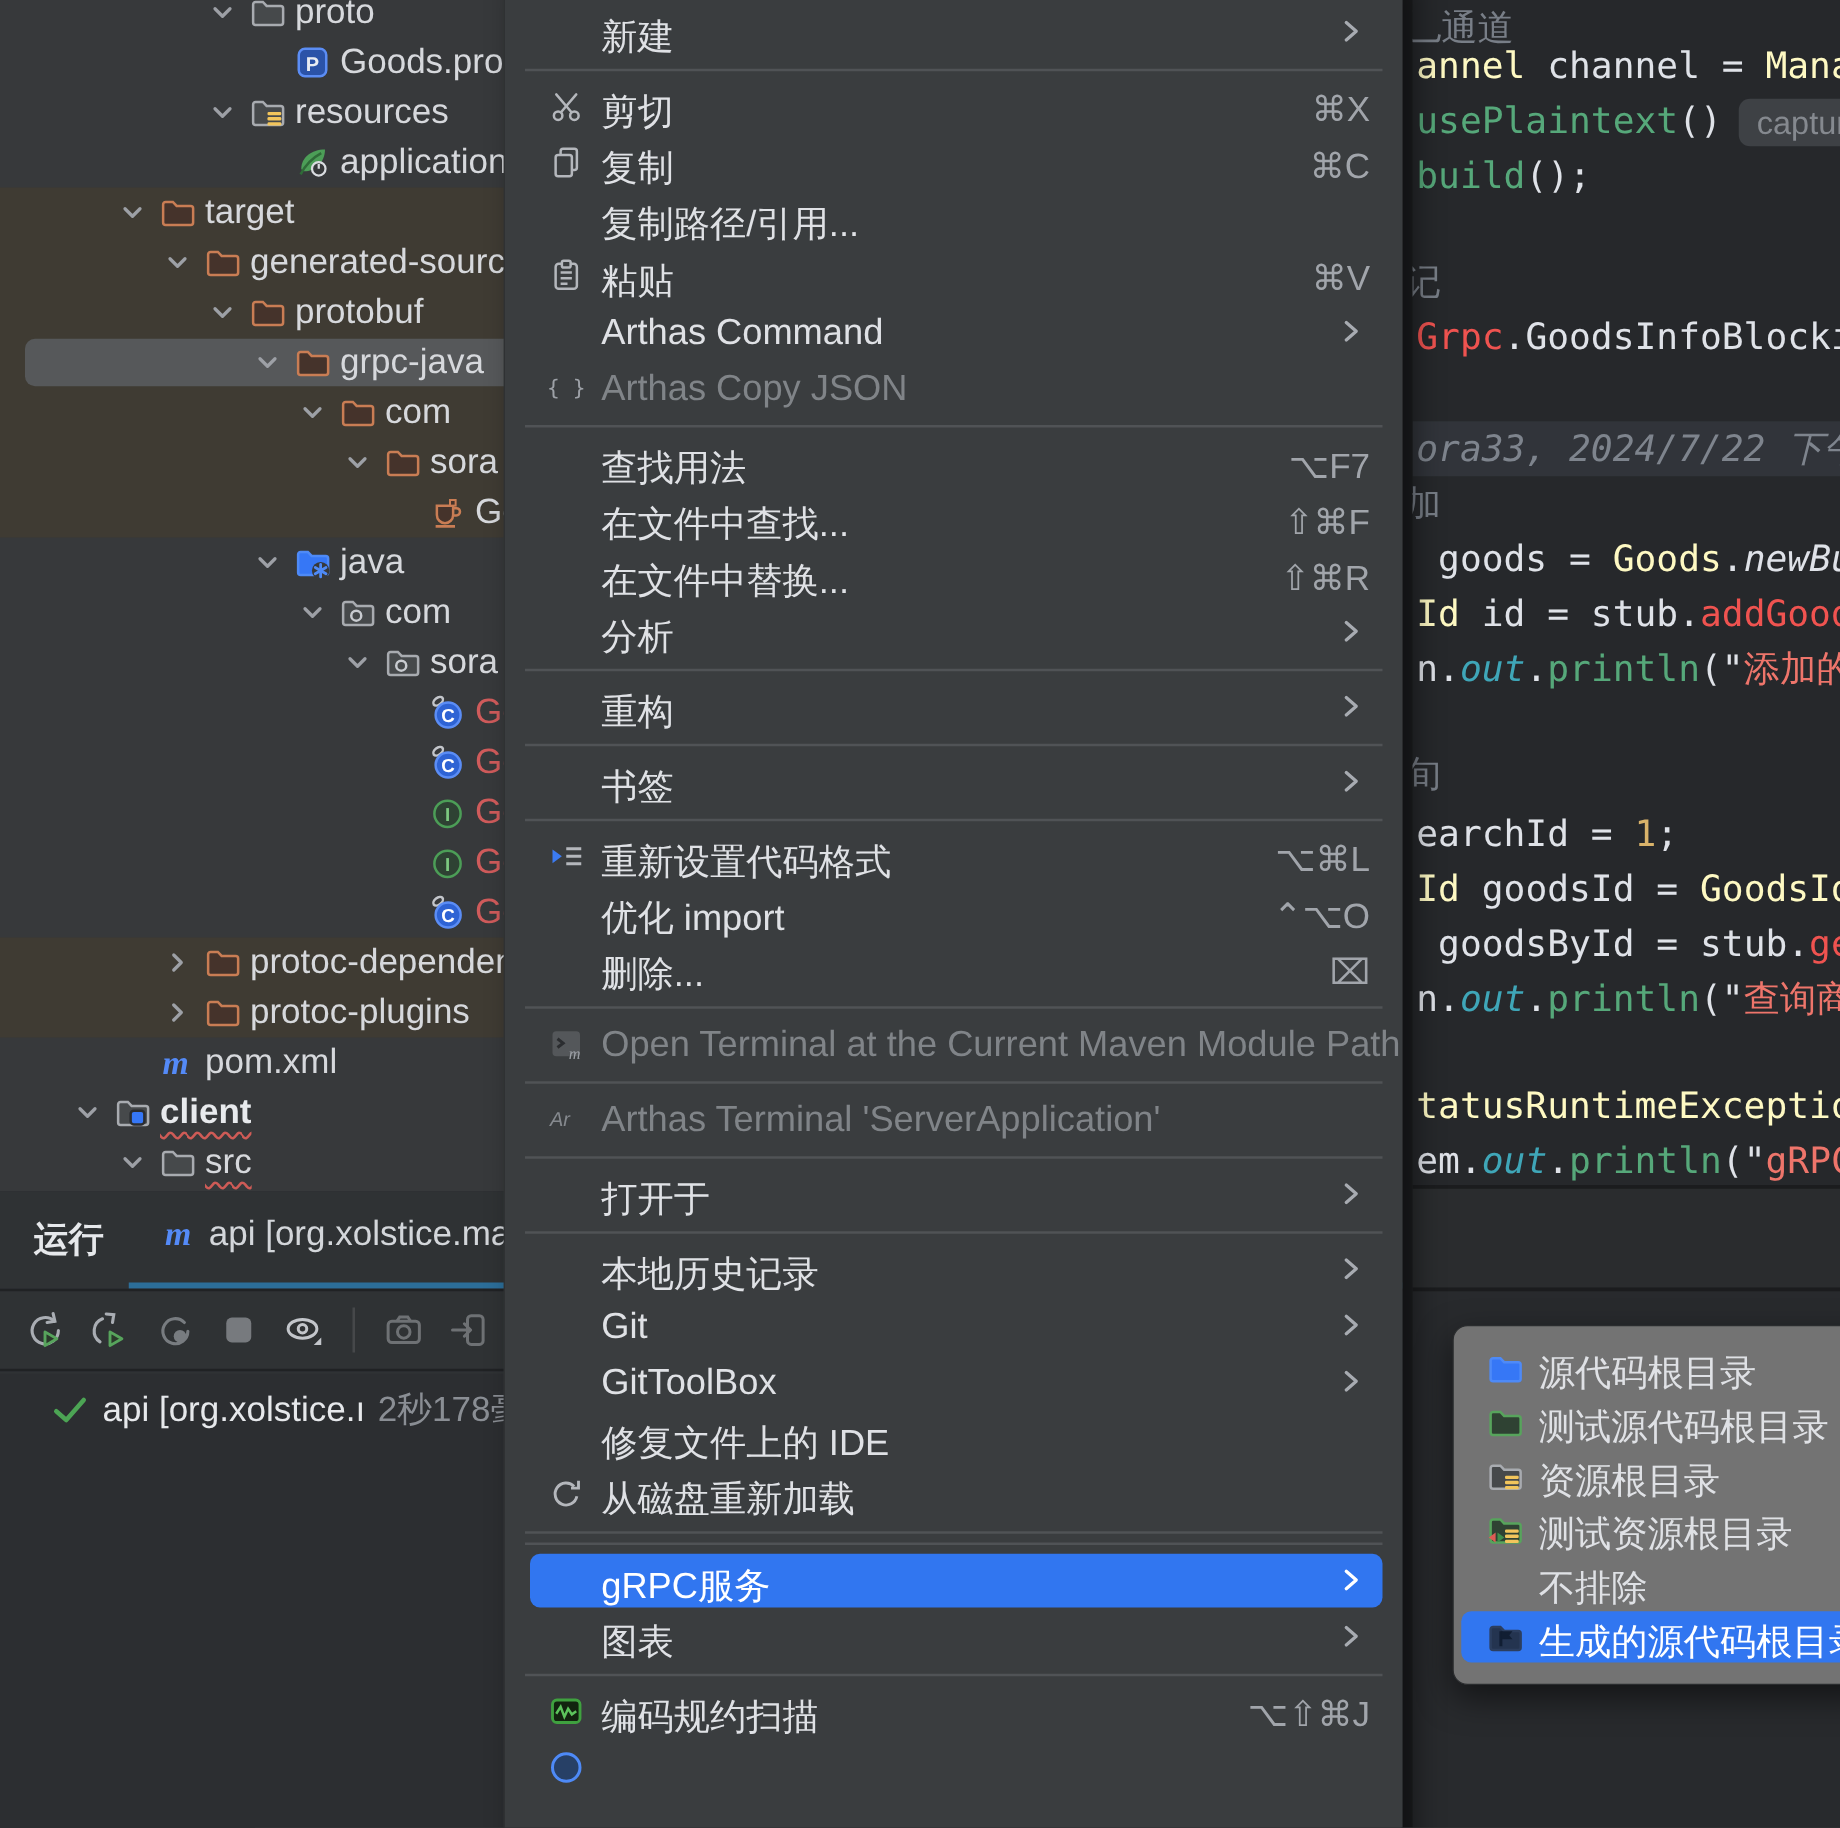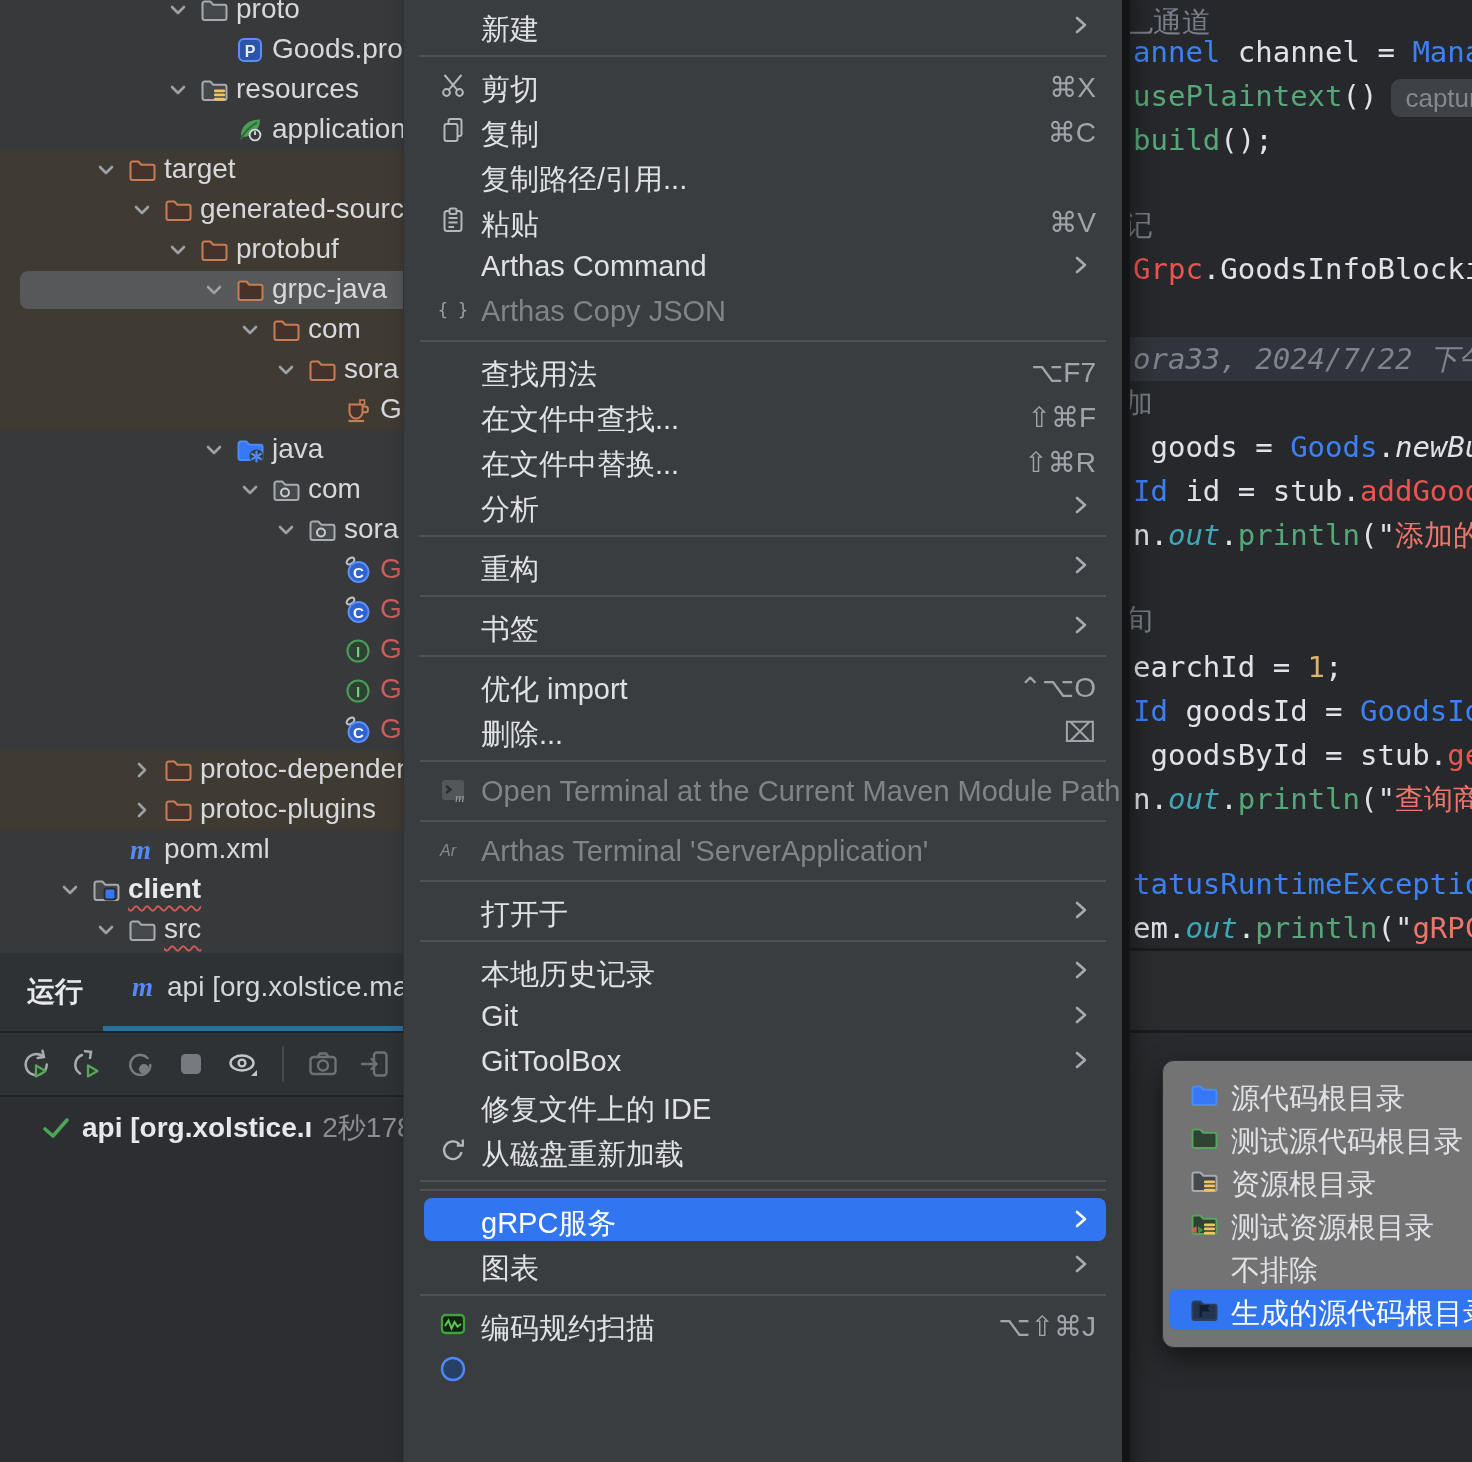--- a/index.html
+++ b/index.html
@@ -28,29 +28,29 @@
   #run-tab .ticon{width:30px;height:30px;}
   #run-tab .tlabel{font-size:28px;color:#D3D6DA;white-space:pre;}
   #run-underline{position:absolute;left:103px;top:73px;height:5px;width:1019px;background:#2C6E99;}
   #run-toolbar{position:absolute;left:0;top:78px;width:100%;height:66px;background:#2F3234;border-top:2px solid #202224;border-bottom:2px solid #202224;display:flex;align-items:center;padding-left:18px;box-sizing:border-box;gap:18px;}
   .tb-btn{width:34px;height:34px;flex:0 0 auto;}
   .tb-btn svg{width:34px;height:34px;display:block;}
   .tb-divider{width:2px;height:36px;background:#46484A;flex:0 0 auto;margin:0 4px;}
   #run-results{position:absolute;left:0;top:146px;right:0;bottom:0;background:#2C2E31;}
   #result-row{position:absolute;left:40px;top:10px;display:flex;align-items:center;gap:10px;white-space:pre;}
   #result-check{width:32px;height:32px;}
-  #result-name{font-size:28px;font-weight:bold;color:#E6E8EB;}
+  #result-name{font-size:28px;font-weight:normal;color:#E6E8EB;}
   #result-time{font-size:28px;color:#8A8E94;}
   
   #editor-panel{position:absolute;left:1122px;top:0;width:350px;height:1462px;background:#26282B;overflow:hidden;}
   #editor-shadow{position:absolute;left:0;top:0;width:8px;height:1462px;background:#1D1E20;}
   #editor-code{position:absolute;left:0;top:0;width:350px;height:948px;overflow:hidden;padding-left:16px;}
   .code-line{position:absolute;left:11px;height:44px;font-family:"DejaVu Sans Mono",monospace;font-size:29px;line-height:44px;white-space:pre;}
   .caret-band{position:absolute;left:8px;right:0;height:44px;background:#31343A;}
-  .cs-w{color:#DFE2E8;} .cs-cy{color:#3b82f6;} .cs-gn{color:#56A87A;}
+  .cs-w{color:#DFE2E8;} .cs-cy{color:#fef9c3;} .cs-gn{color:#56A87A;}
   .cs-rd{color:#EF5350;} .cs-sa{color:#EE756B;} .cs-gd{color:#D9B36A;}
   .cs-ti{color:#3FA6B8;font-style:italic;} .cs-wi{color:#DFE2E8;font-style:italic;}
   .cs-c{color:#787E87;} .cs-ci{color:#7E848D;font-style:italic;}
   .inlay{display:inline-block;margin-left:14px;padding:0 14px;background:#3E4145;border-radius:9px;color:#85898F;font-family:"Liberation Sans",sans-serif;font-size:26px;line-height:38px;vertical-align:middle;white-space:pre;}
   #editor-lower1{position:absolute;left:8px;top:948px;right:0;height:82px;background:#2A2C2E;border-top:3px solid #1B1C1E;}
   #editor-lower2{position:absolute;left:8px;top:1030px;right:0;bottom:0;background:#282A2D;border-top:3px solid #1B1C1E;}
   
   #context-menu{position:absolute;left:403px;top:-16px;width:719px;height:1516px;background:#3A3D3F;
     border-left:1px solid #2F3133;box-shadow:10px 0 22px rgba(0,0,0,.45);box-sizing:border-box;padding-top:19px;z-index:20;}
   .mi{position:relative;height:45px;}
@@ -578,20 +578,34 @@
     </div>
     <div class="msep"></div>
     <div class="mi">
       <span class="mi-label">书签</span>
       <span class="mi-arrow"><svg viewBox="0 0 28 28">
           <polyline points="10,7 18,14 10,21" fill="none" stroke="#A7ABB1" stroke-width="2.6" stroke-linecap="round" stroke-linejoin="round"></polyline>
         </svg></span>
     </div>
     <div class="msep"></div>
     <div class="mi">
+      <span class="mi-icon">
+        <svg viewBox="0 0 30 30">
+          <path d="M4 9.5 l7.5 5.5 l-7.5 5.5 z" fill="#3B7BF2"></path>
+          <g stroke="#B4B7BC" stroke-width="2.5">
+            <line x1="15" y1="9" x2="27" y2="9"></line>
+            <line x1="15" y1="15" x2="27" y2="15"></line>
+            <line x1="15" y1="21" x2="27" y2="21"></line>
+          </g>
+        </svg>
+      </span>
+      <span class="mi-label">重新设置代码格式</span>
+      <span class="mi-shortcut">⌥⌘L</span>
+    </div>
+    <div class="mi">
       <span class="mi-label">优化 import</span>
       <span class="mi-shortcut">⌃⌥O</span>
     </div>
     <div class="mi">
       <span class="mi-label">删除...</span>
       <span class="mi-shortcut">⌧</span>
     </div>
     <div class="msep"></div>
     <div class="mi disabled">
       <span class="mi-icon">

